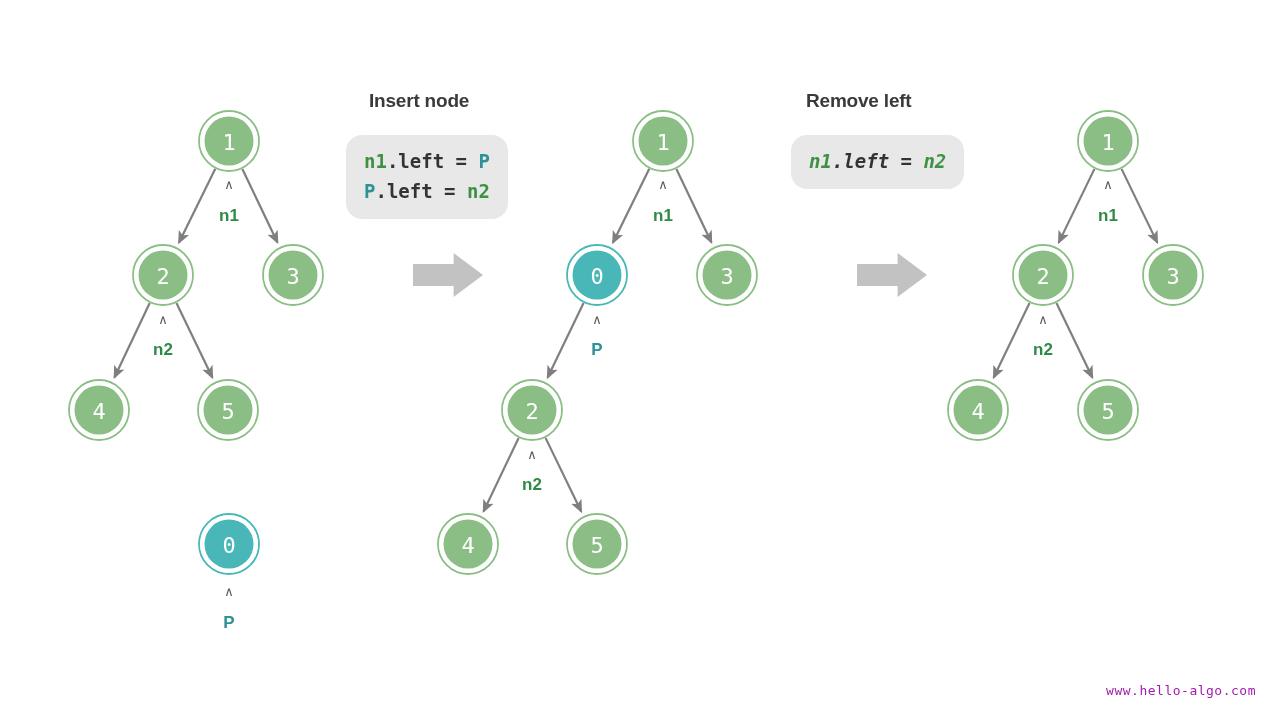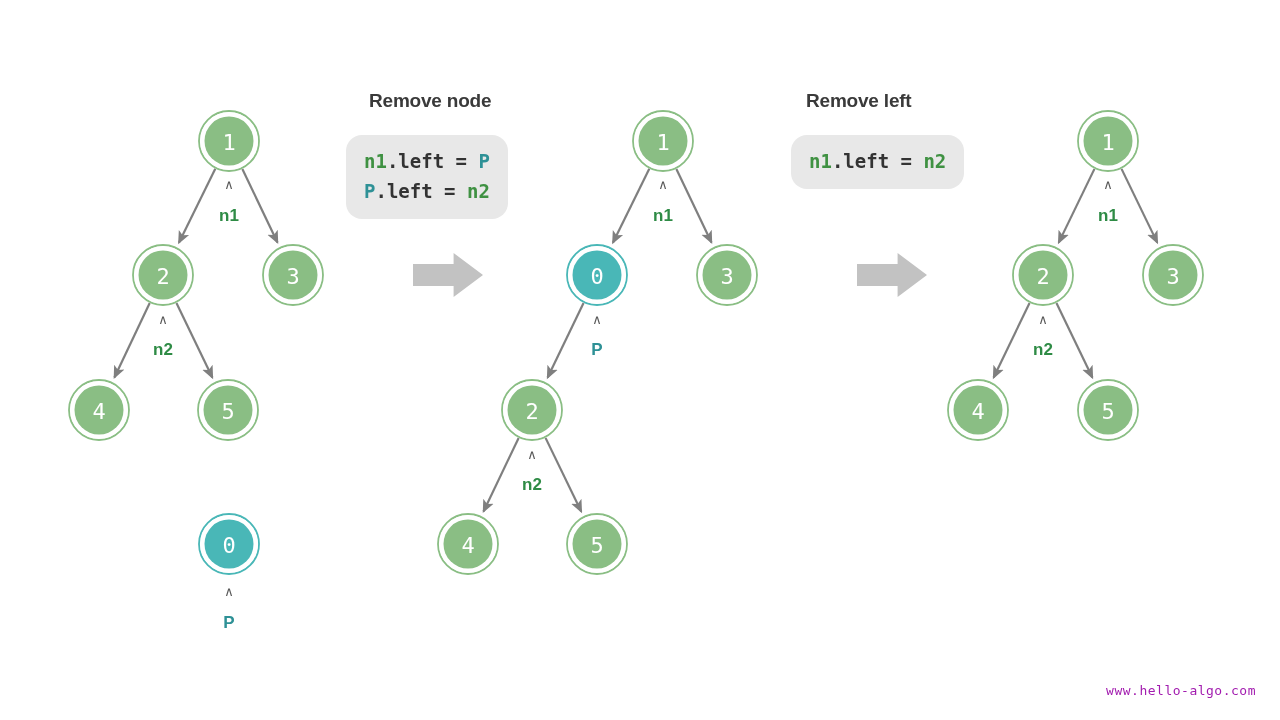--- a/index.html
+++ b/index.html
@@ -222,33 +222,33 @@
       </g>
   </svg>
 
   <div id="overlay">
       <div class="caret" style="left: 229px; top: 178px;">∧</div>
       <div class="node-label green" style="left: 229px; top: 206px;">n1</div>
       <div class="caret" style="left: 163px; top: 313px;">∧</div>
       <div class="node-label green" style="left: 163px; top: 340px;">n2</div>
       <div class="caret" style="left: 229px; top: 585px;">∧</div>
       <div class="node-label teal" style="left: 229px; top: 613px;">P</div>
-      <div class="panel-title" style="left: 369px; top: 90px;">Remove node</div>
+      <div class="panel-title" style="left: 369px; top: 90px;">Insert node</div>
       <div class="code-box" style="left: 346px; top: 135px;">
         <div><span class="v-green">n1</span><span class="v-plain">.left = </span><span class="v-teal">P</span></div>
         <div><span class="v-teal">P</span><span class="v-plain">.left = </span><span class="v-green">n2</span></div>
       </div>
       <div class="caret" style="left: 663px; top: 178px;">∧</div>
       <div class="node-label green" style="left: 663px; top: 206px;">n1</div>
       <div class="caret" style="left: 597px; top: 313px;">∧</div>
       <div class="node-label teal" style="left: 597px; top: 340px;">P</div>
       <div class="caret" style="left: 532px; top: 448px;">∧</div>
       <div class="node-label green" style="left: 532px; top: 475px;">n2</div>
       <div class="panel-title" style="left: 806px; top: 90px;">Remove left</div>
-      <div class="code-box" style="left: 791px; top: 135px;">
+      <div class="code-box" style="left: 791px; top: 135px; font-style: italic;">
         <div><span class="v-green">n1</span><span class="v-plain">.left = </span><span class="v-green">n2</span></div>
       </div>
       <div class="caret" style="left: 1108px; top: 178px;">∧</div>
       <div class="node-label green" style="left: 1108px; top: 206px;">n1</div>
       <div class="caret" style="left: 1043px; top: 313px;">∧</div>
       <div class="node-label green" style="left: 1043px; top: 340px;">n2</div>
     </div>
 
   <div class="watermark">www.hello-algo.com</div>
 </div>

